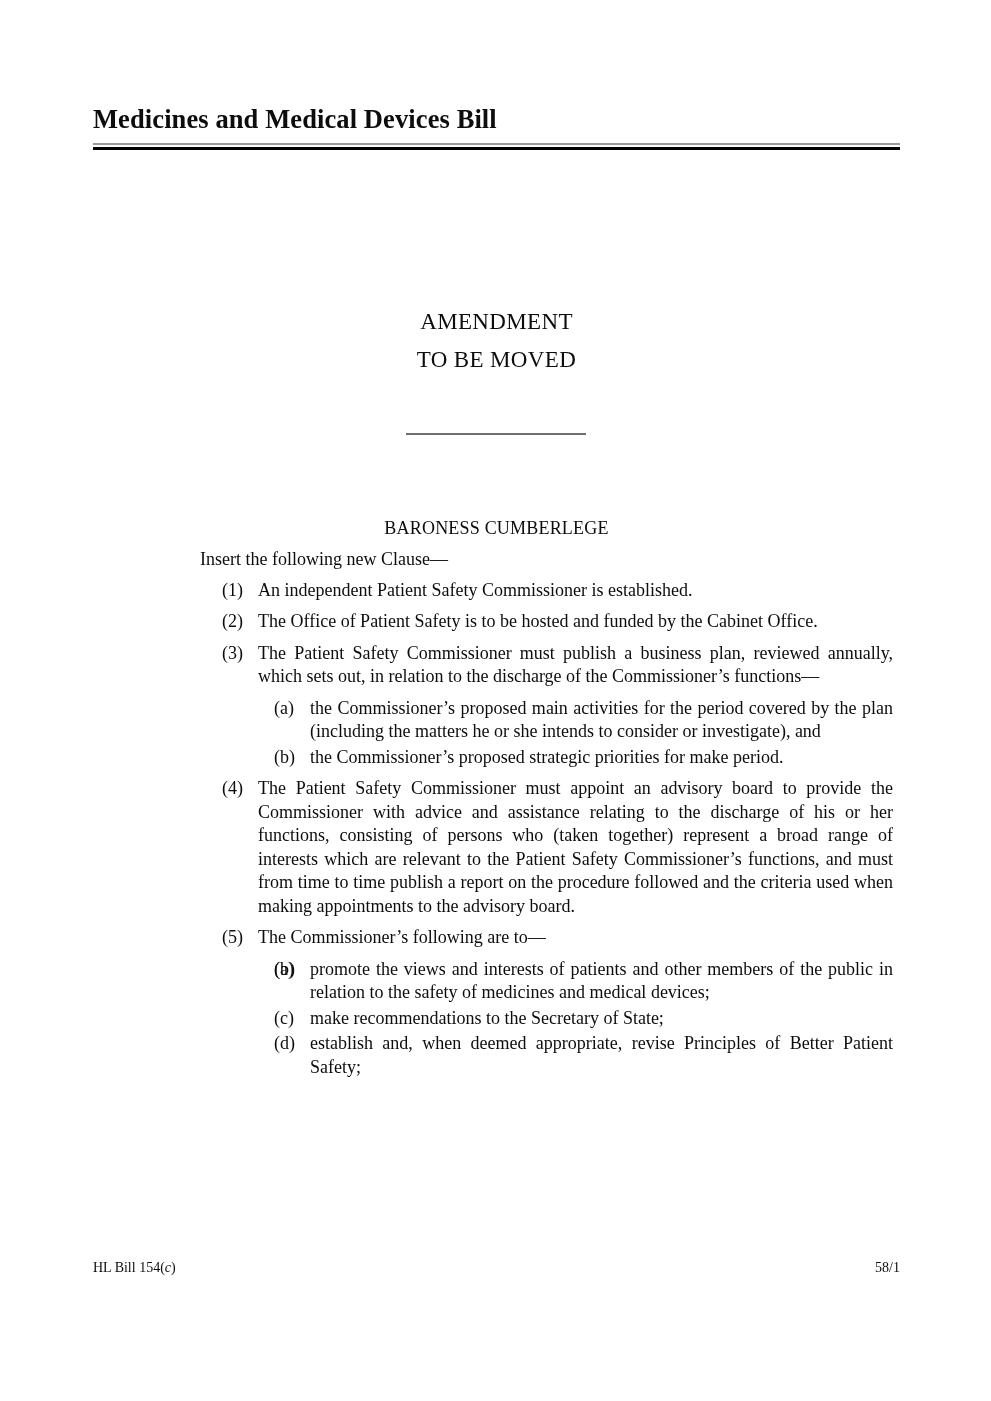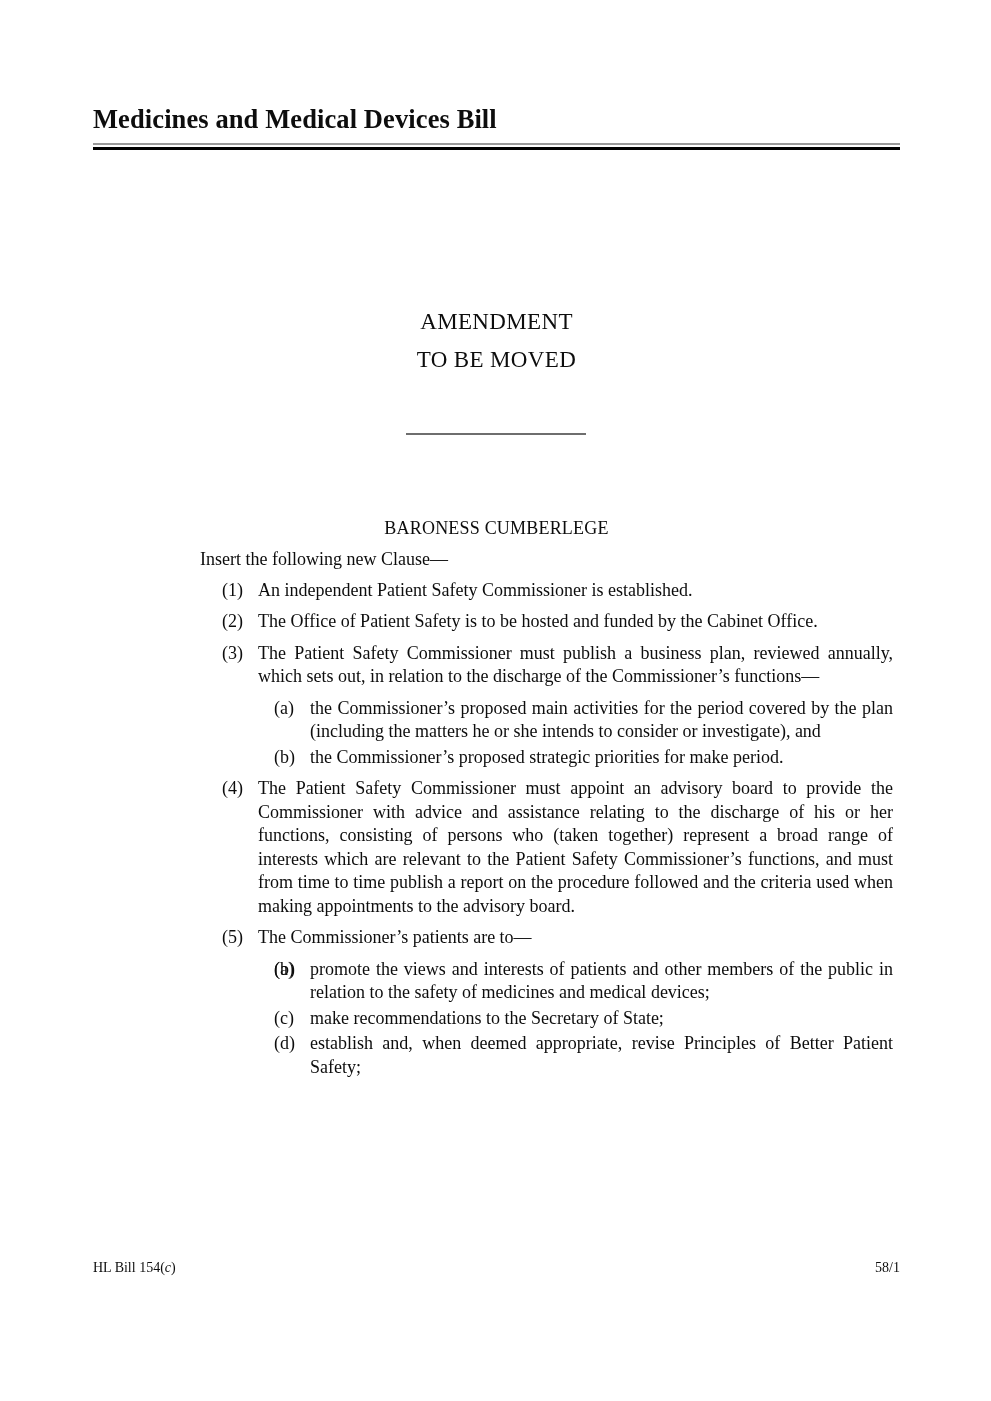--- a/index.html
+++ b/index.html
@@ -227,21 +227,21 @@
       </p>
     </div>
 
     <p class="lvl1">
       <span class="marker">(4)</span>
       <span>The Patient Safety Commissioner must appoint an advisory board to provide the Commissioner with advice and assistance relating to the discharge of his or her functions, consisting of persons who (taken together) represent a broad range of interests which are relevant to the Patient Safety Commissioner’s functions, and must from time to time publish a report on the procedure followed and the criteria used when making appointments to the advisory board.</span>
     </p>
 
     <p class="lvl1 tight">
       <span class="marker">(5)</span>
-      <span>The Commissioner’s patients are to—</span>
+      <span>The Commissioner’s following are to—</span>
     </p>
     <div class="lvl2-wrap">
       <p class="lvl2">
         <span class="marker">(a)</span>
       </p>
       <p class="lvl2">
         <span class="marker">(b)</span>
         <span>promote the views and interests of patients and other members of the public in relation to the safety of medicines and medical devices;</span>
       </p>
       <p class="lvl2">

